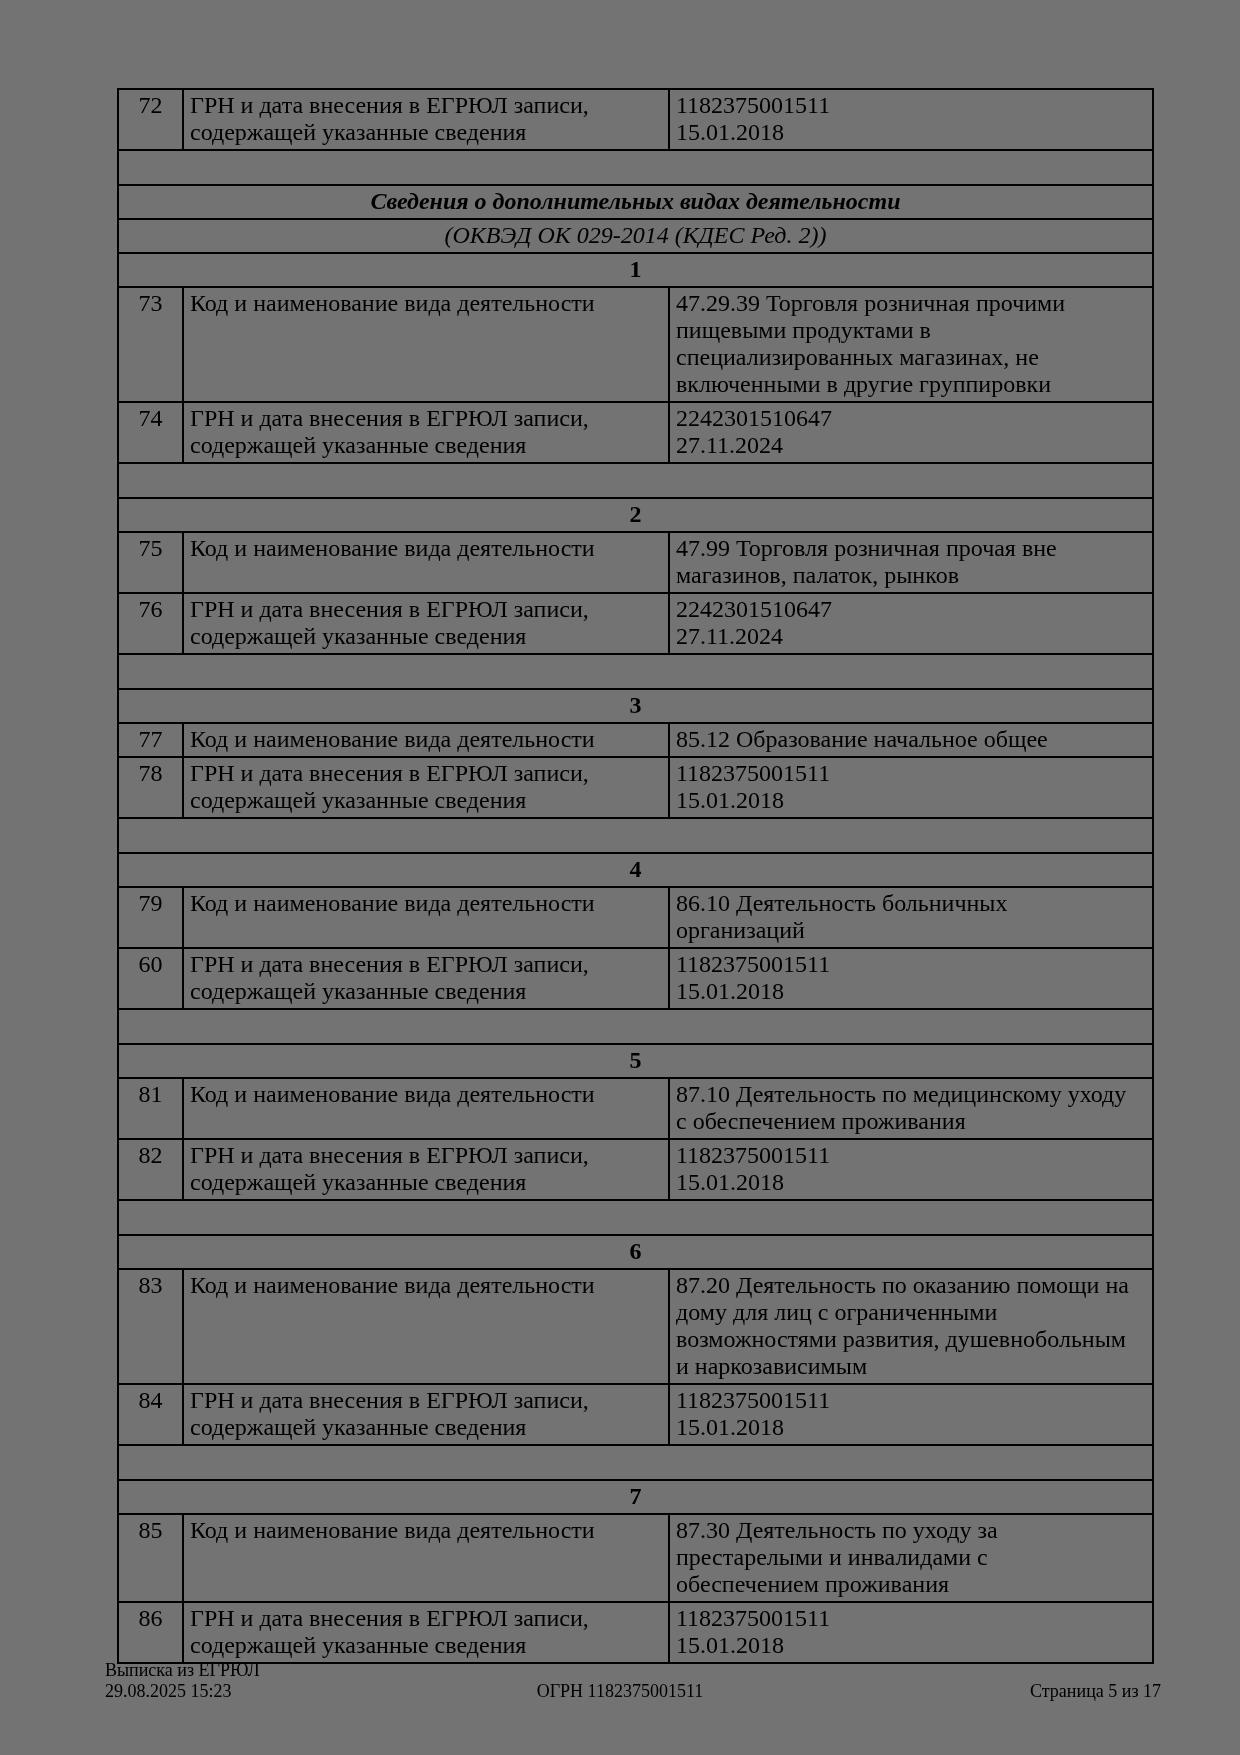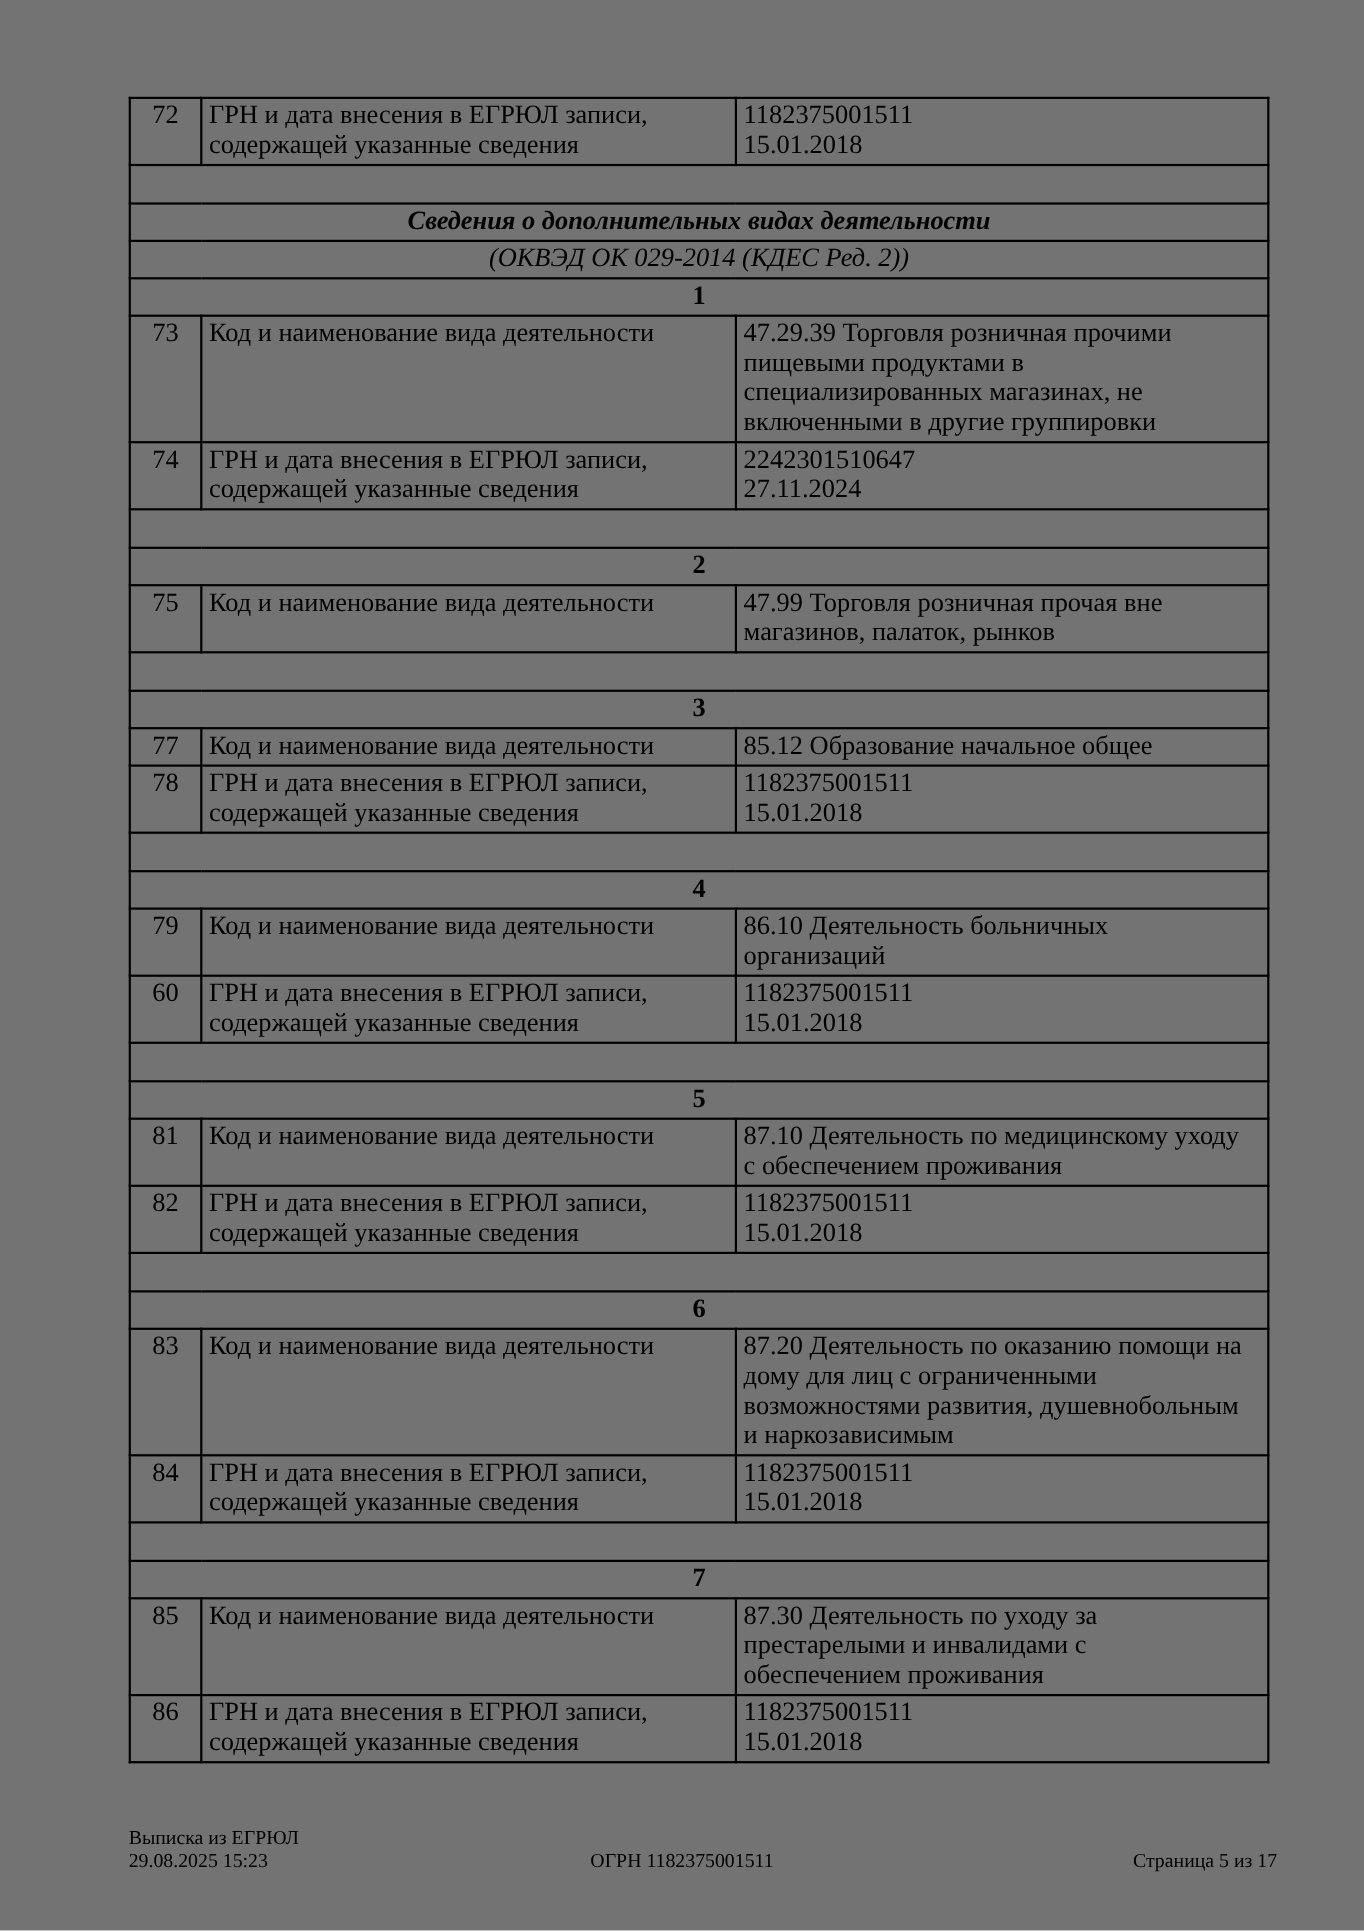--- a/index.html
+++ b/index.html
@@ -72,21 +72,21 @@
   .footer {
     position: absolute;
     left: 0;
     top: 1660px;
     width: 1240px;
     font-size: 18px;
     line-height: 21px;
   }
   .footer-left {
     position: absolute;
-    left: 117px;
+    left: 105px;
     top: 0;
   }
   .footer-center {
     position: absolute;
     left: 0;
     top: 21px;
     width: 1240px;
     text-align: center;
   }
   .footer-right {
@@ -161,20 +161,31 @@
           <td class="section-cell" colspan="3">2</td>
         </tr>
         <tr>
           <td class="num-cell">75</td>
           <td class="label-cell">
             <div class="text-line">Код и наименование вида деятельности</div>
           </td>
           <td class="value-cell">
             <div class="text-line">47.99 Торговля розничная прочая вне</div>
             <div class="text-line">магазинов, палаток, рынков</div>
+          </td>
+        </tr>
+        <tr>
+          <td class="num-cell">76</td>
+          <td class="label-cell">
+            <div class="text-line">ГРН и дата внесения в ЕГРЮЛ записи,</div>
+            <div class="text-line">содержащей указанные сведения</div>
+          </td>
+          <td class="value-cell">
+            <div class="text-line">2242301510647</div>
+            <div class="text-line">27.11.2024</div>
           </td>
         </tr>
         <tr>
           <td class="spacer-cell" colspan="3"></td>
         </tr>
         <tr>
           <td class="section-cell" colspan="3">3</td>
         </tr>
         <tr>
           <td class="num-cell">77</td>

